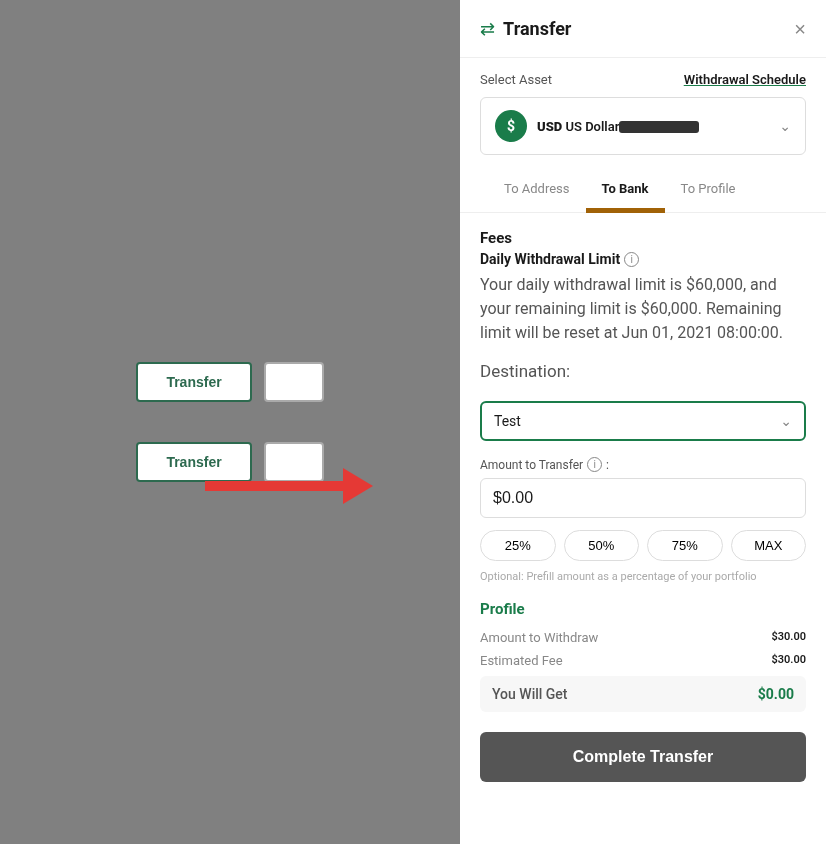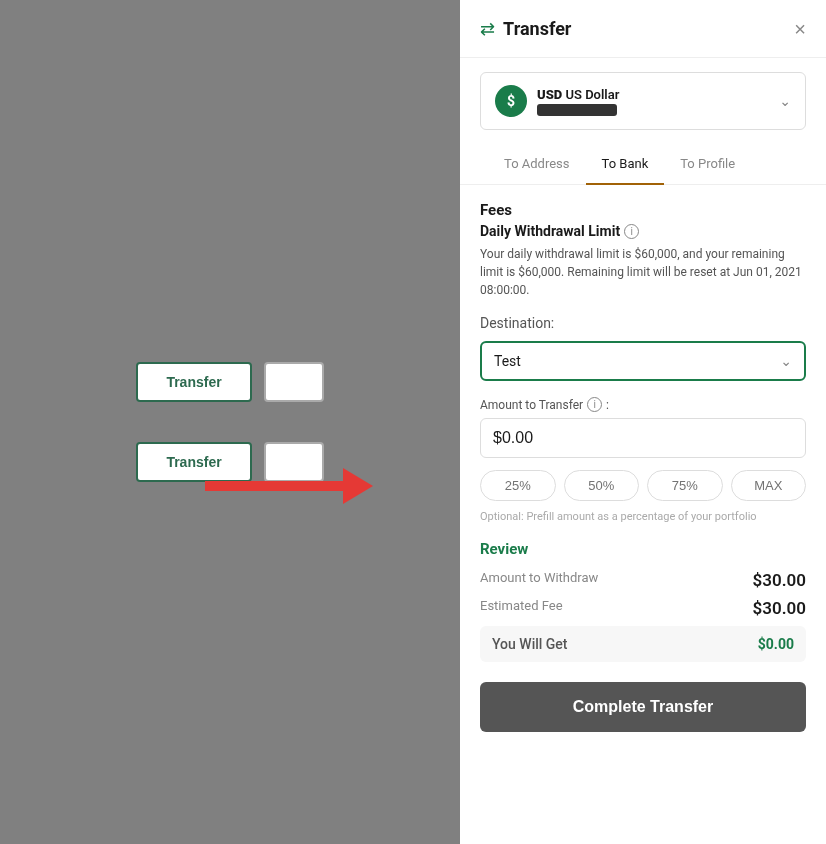--- a/index.html
+++ b/index.html
@@ -146,21 +146,21 @@
       display: flex;
       align-items: center;
       justify-content: center;
       color: white;
       font-size: 14px;
       font-weight: 700;
     }
 
     .asset-info {
       display: flex;
-      flex-direction: column;
+      flex-direction: row;
     }
 
     .asset-name {
       font-size: 13px;
       font-weight: 600;
       color: #1a1a1a;
     }
 
     .asset-balance {
       font-size: 12px;
@@ -188,22 +188,22 @@
       padding: 12px 16px;
       font-size: 13px;
       color: #888;
       cursor: pointer;
       border-bottom: 2px solid transparent;
       margin-bottom: -1px;
     }
 
     .transfer-tab.active {
       color: #1a1a1a;
-      border-bottom: 2px solid #a16207;
-      font-weight: 400;
+      border-bottom: 5px solid #a16207;
+      font-weight: 700;
     }
 
     
     .content {
       padding: 16px 20px;
       flex: 1;
       overflow-y: auto;
     }
 
     .section-title {
@@ -238,30 +238,30 @@
       border-radius: 50%;
       display: inline-flex;
       align-items: center;
       justify-content: center;
       font-size: 10px;
       color: #888;
       font-weight: 400;
     }
 
     .limit-text {
-      font-size: 12px;
+      font-size: 16px;
       color: #555;
       line-height: 1.5;
       margin-bottom: 16px;
     }
 
     .field-label {
-      font-size: 14px;
+      font-size: 17px;
       color: #555;
-      margin-bottom: 10px;
+      margin-bottom: 20px;
     }
 
     .destination-select {
       border: 2px solid #1a7c4a;
       border-radius: 6px;
       padding: 10px 12px;
       display: flex;
       align-items: center;
       justify-content: space-between;
       cursor: pointer;
@@ -300,21 +300,21 @@
       margin-bottom: 8px;
     }
 
     .pct-btn {
       flex: 1;
       border: 1px solid #ddd;
       background: white;
       border-radius: 20px;
       padding: 7px 0;
       font-size: 13px;
-      color: #737373;
+      color: #000000;
       cursor: pointer;
     }
 
     .pct-hint {
       font-size: 11px;
       color: #aaa;
       margin-bottom: 16px;
       line-height: 1.4;
     }
 
@@ -331,21 +331,21 @@
       margin-bottom: 8px;
       text-align: center;
     }
 
     .review-label {
       font-size: 13px;
       color: #888;
     }
 
     .review-value {
-      font-size: 17px;
+      font-size: 11px;
       color: #1a1a1a;
       font-weight: 600;
     }
 
     .you-get-row {
       display: flex;
       justify-content: space-between;
       background: #f7f7f7;
       border-radius: 6px;
       padding: 10px 12px;
@@ -409,20 +409,24 @@
 
   <div class="panel-header">
     <div class="panel-title-group">
       <span class="transfer-icon">⇄</span>
       <span class="panel-title">Transfer</span>
     </div>
     <button class="close-btn">×</button>
   </div>
 
   <div class="asset-section">
+    <div class="asset-nav">
+      <span class="asset-nav-item">Select Asset</span>
+      <span class="asset-nav-item active">Withdrawal Schedule</span>
+    </div>
     <div class="asset-dropdown">
       <div class="asset-left">
         <div class="asset-icon">$</div>
         <div class="asset-info">
           <span class="asset-name">
             <strong>USD</strong>&nbsp;<span>US Dollar</span>
           </span>
           <div class="asset-balance"></div>
         </div>
       </div>
@@ -466,21 +470,21 @@
     
     <div class="pct-buttons">
       <button class="pct-btn">25%</button>
       <button class="pct-btn">50%</button>
       <button class="pct-btn">75%</button>
       <button class="pct-btn">MAX</button>
     </div>
     <div class="pct-hint">Optional: Prefill amount as a percentage of your portfolio</div>
 
     
-    <div class="review-title">Review</div>
+    <div class="review-title">Profile</div>
 
     <div class="review-row">
       <span class="review-label">Amount to Withdraw</span>
       <span class="review-value">$30.00</span>
     </div>
     <div class="review-row">
       <span class="review-label">Estimated Fee</span>
       <span class="review-value">$30.00</span>
     </div>
 

